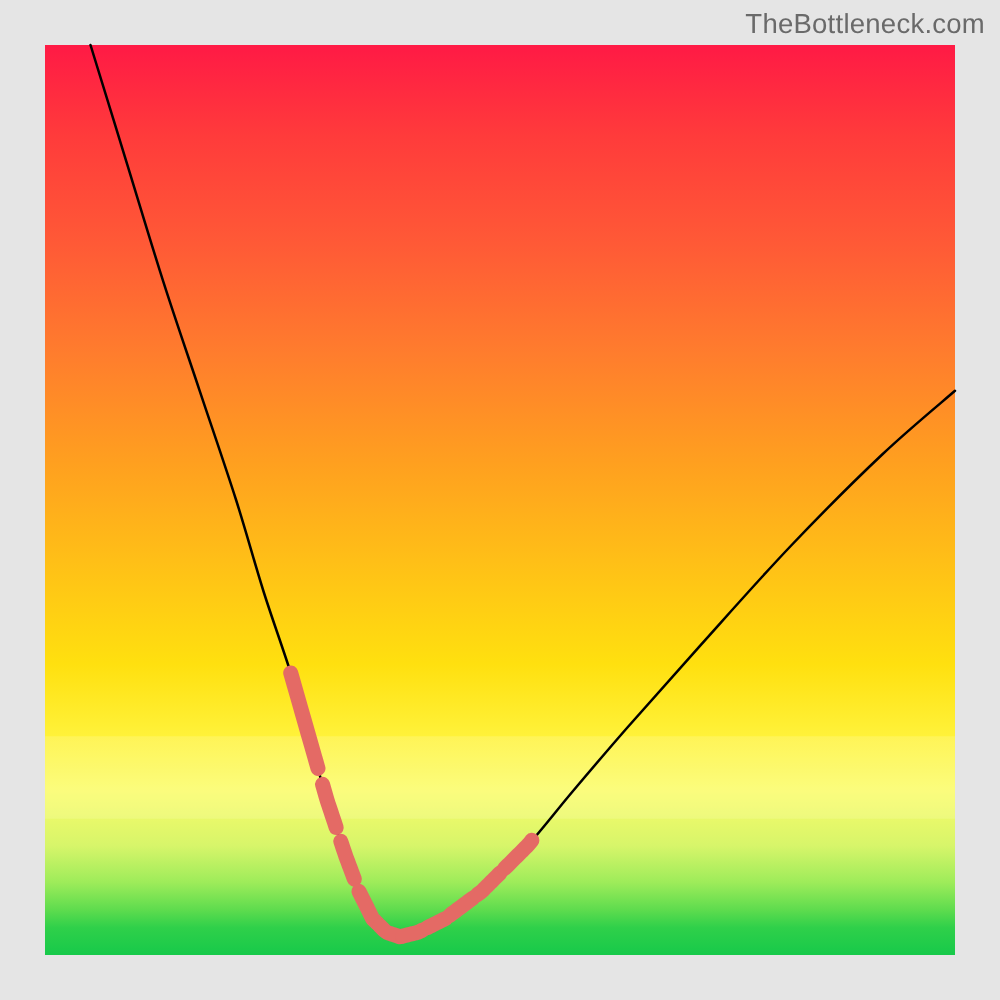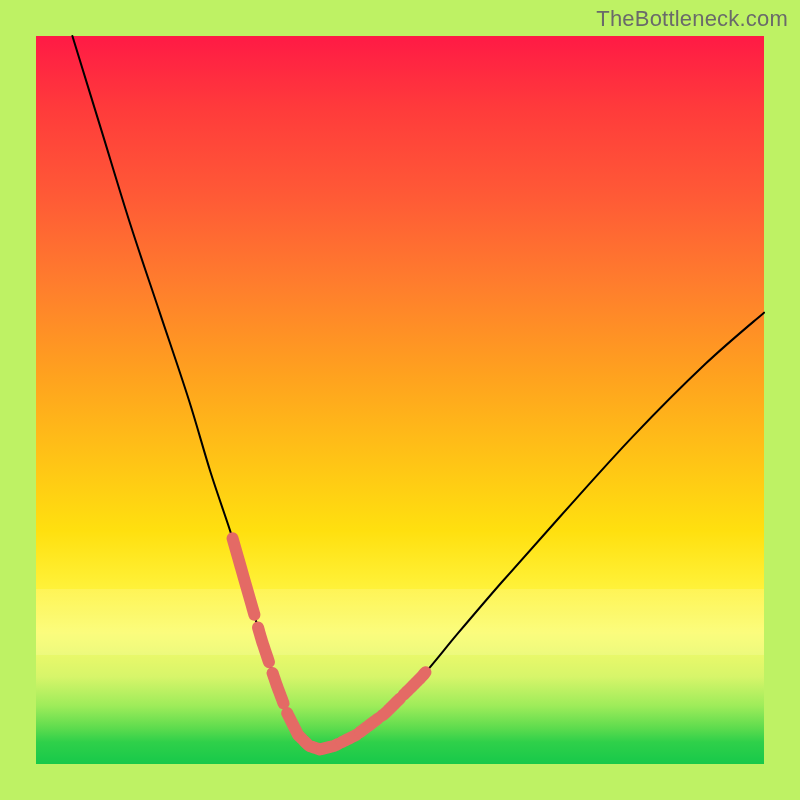--- a/index.html
+++ b/index.html
@@ -10,21 +10,21 @@
     background: #000;
     overflow: hidden;
     font-family: Arial, Helvetica, sans-serif;
   }
   .frame {
     position: absolute;
     top: 0;
     left: 0;
     width: 800px;
     height: 800px;
-    background: #bef264;
+    background: #e5e5e5;
   }
   .plot-area {
     position: absolute;
     top: 36px;
     left: 36px;
     width: 728px;
     height: 728px;
     
     background: linear-gradient(
       to bottom,

